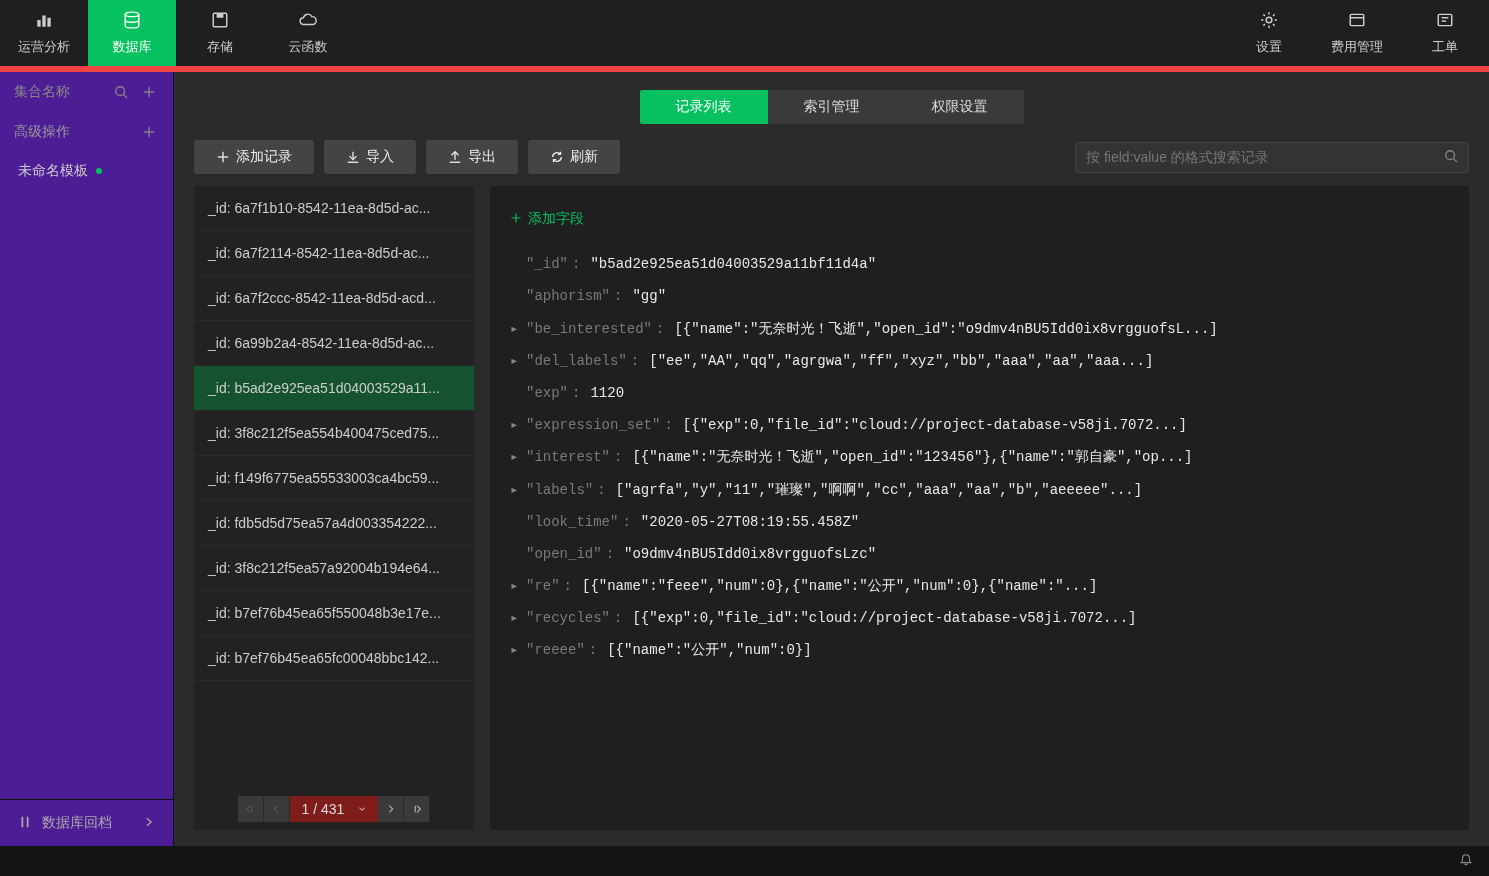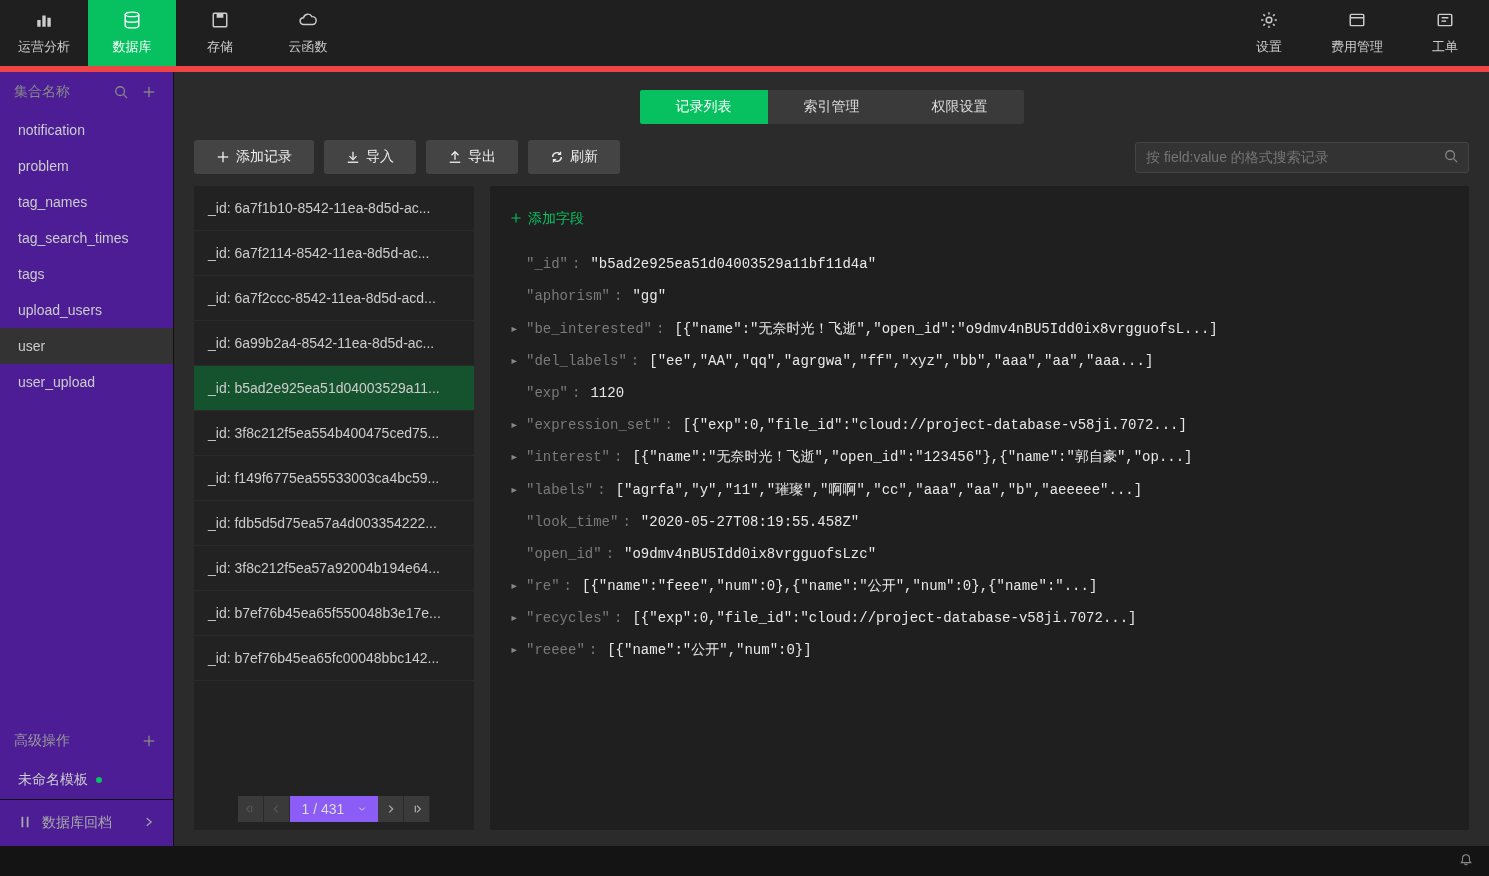--- a/index.html
+++ b/index.html
@@ -153,21 +153,21 @@
 }
 .btn svg { width: 14px; height: 14px; }
 .search-box {
   margin-left: auto;
   background: #333;
   border: 1px solid #444;
   border-radius: 3px;
   display: flex;
   align-items: center;
   padding: 6px 10px;
-  width: 334px;
+  width: 394px;
 }
 .search-box input {
   background: transparent;
   border: none;
   color: #aaa;
   flex: 1;
   outline: none;
   font-size: 14px;
 }
 .data-area {
@@ -213,21 +213,21 @@
   background: #3a3a3a;
   color: #aaa;
   display: inline-flex;
   align-items: center;
   justify-content: center;
   cursor: pointer;
   border-right: 1px solid #2a2a2a;
 }
 .page-btn.disabled { color: #555; cursor: default; }
 .page-info {
-  background: #8b5cf6;
+  background: #7f1d1d;
   color: #ddd;
   padding: 0 12px;
   height: 26px;
   display: inline-flex;
   align-items: center;
   gap: 14px;
 }
 .detail-pane {
   flex: 1;
   background: #1f1f1f;
@@ -347,30 +347,20 @@
             <line x1="11" y1="11" x2="15" y2="15" stroke="currentColor" stroke-width="1.5"></line>
           </svg>
       </span>
       <span class="icon-btn">
         <svg viewBox="0 0 16 16" width="14" height="14">
             <line x1="8" y1="2" x2="8" y2="14" stroke="currentColor" stroke-width="1.5"></line>
             <line x1="2" y1="8" x2="14" y2="8" stroke="currentColor" stroke-width="1.5"></line>
           </svg>
       </span>
     </div>
-    <div class="collection-list" id="collection-list">
-        <div class="collection-item">notification</div>
-        <div class="collection-item">problem</div>
-        <div class="collection-item">tag_names</div>
-        <div class="collection-item">tag_search_times</div>
-        <div class="collection-item">tags</div>
-        <div class="collection-item">upload_users</div>
-        <div class="collection-item selected">user</div>
-        <div class="collection-item">user_upload</div>
-      </div>
     <div class="sidebar-section">
       <span class="sidebar-section-title">高级操作</span>
       <span class="icon-btn">
         <svg viewBox="0 0 16 16" width="14" height="14">
             <line x1="8" y1="2" x2="8" y2="14" stroke="currentColor" stroke-width="1.5"></line>
             <line x1="2" y1="8" x2="14" y2="8" stroke="currentColor" stroke-width="1.5"></line>
           </svg>
       </span>
     </div>
     <div class="template-item">

